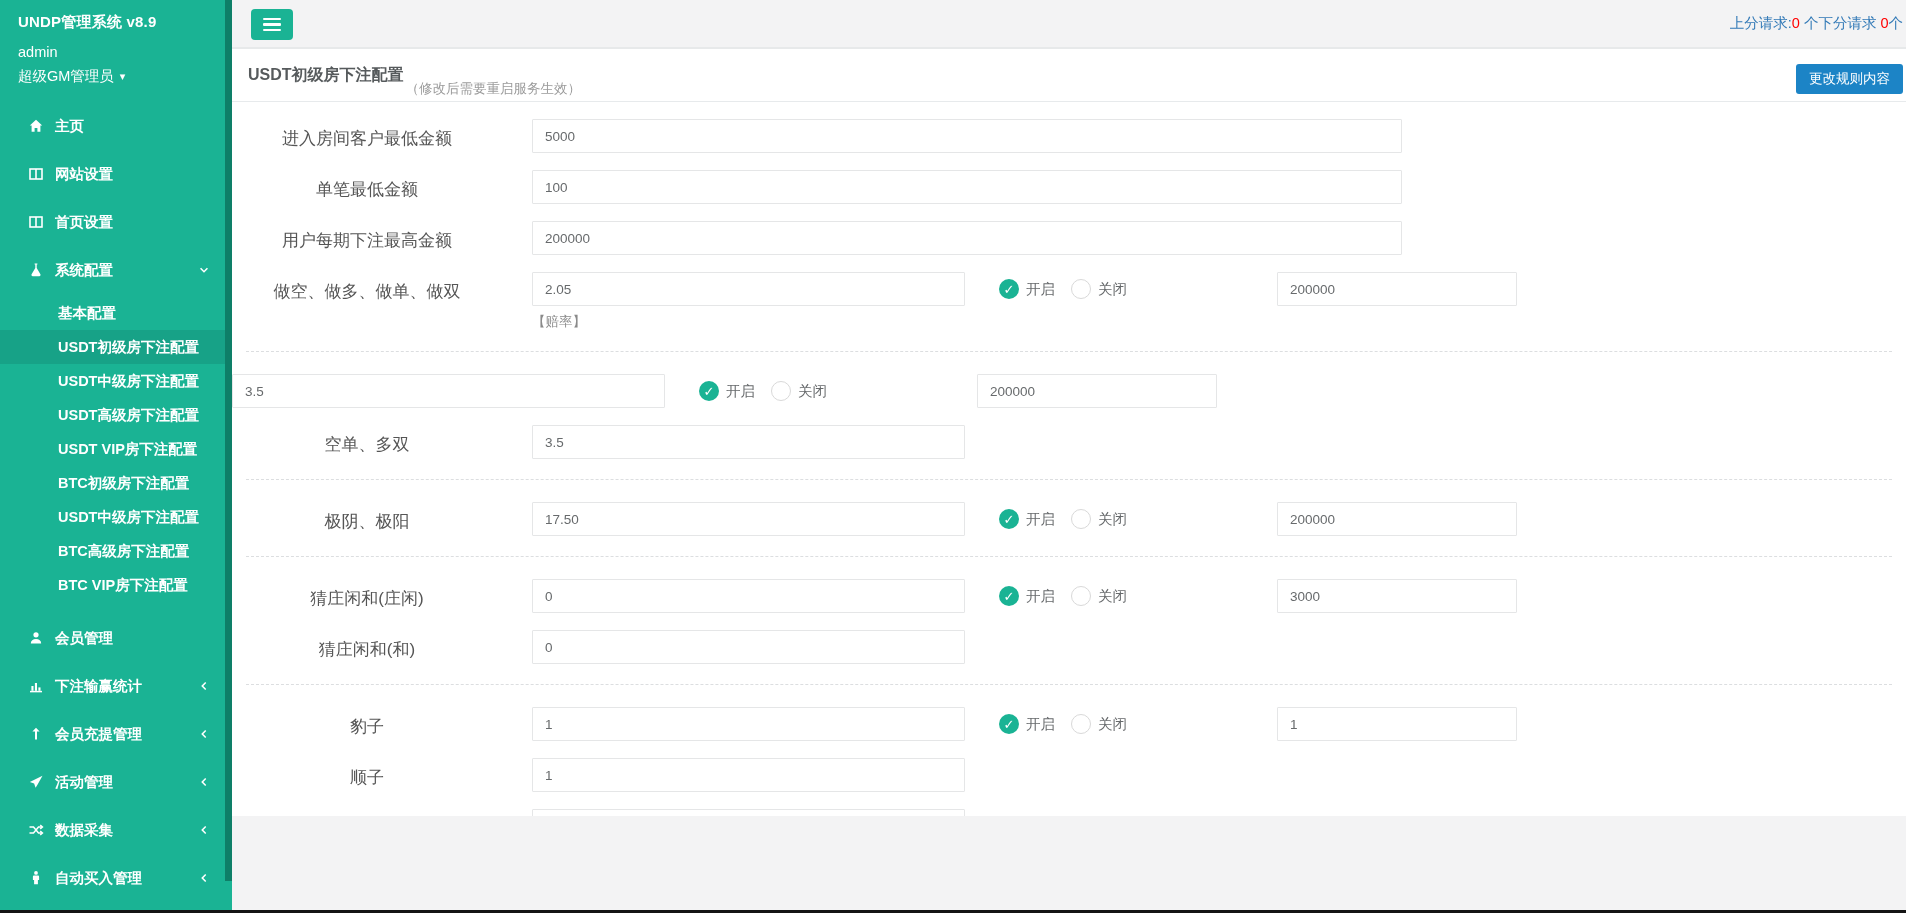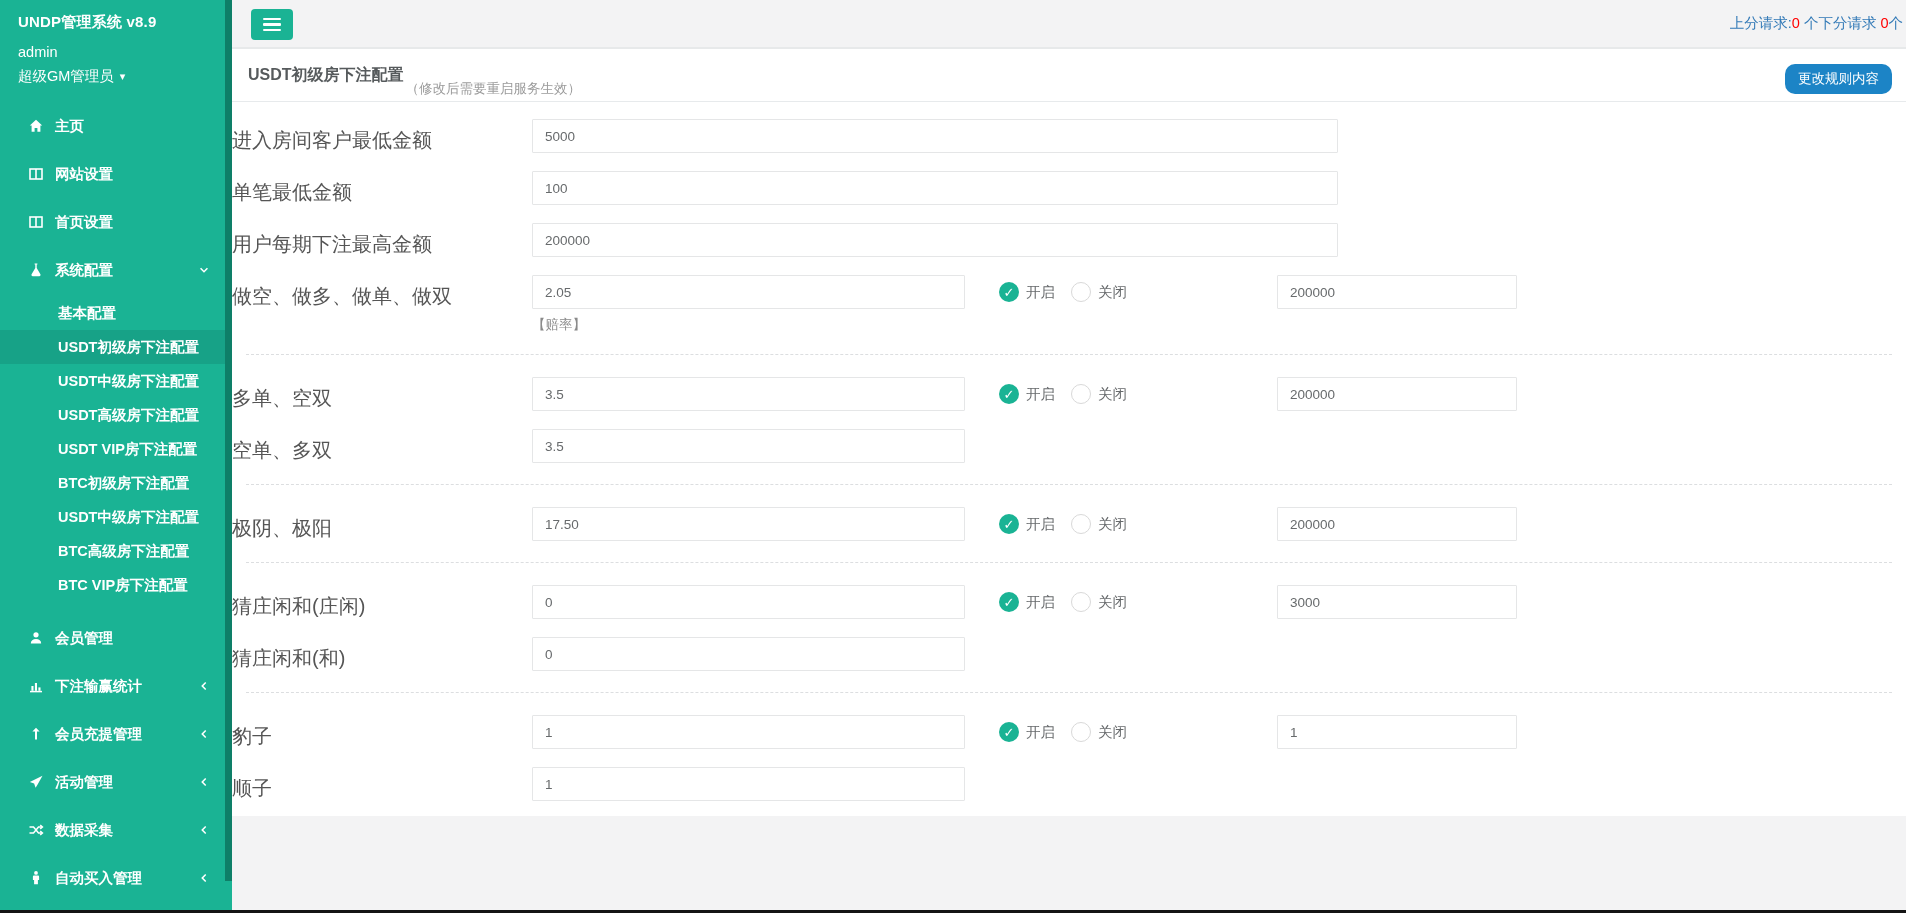--- a/index.html
+++ b/index.html
@@ -35,30 +35,30 @@
   .hamburger span { display:block; width:18px; height:2.5px; background:#fff; border-radius:1px; }
   .topbar-links { position:absolute; right:3px; top:0; height:47px; display:flex;
     align-items:center; }
   .top-link { color:#337ab7; font-size:14.5px; text-decoration:none; cursor:pointer; }
   .req-count { color:#ff0000; }
 
   .titlebar { position:relative; height:53px; background:#fff; border-bottom:1px solid #e7eaec;
     display:flex; align-items:center; padding-left:16px; }
   .page-title { font-size:16px; font-weight:bold; color:#565a5c; }
   .page-subtitle { font-size:13.5px; color:#9b9b9b; margin-left:2px;margin-top:28px; }
-  .rule-btn { position:absolute; right:14px; top:15px; height:30px; padding:0 13px;
-    background:#1c84c6; color:#fff; font-size:13.5px; border:none; border-radius:10px; cursor:pointer; }
+  .rule-btn { position:absolute; right:3px; top:15px; height:30px; padding:0 13px;
+    background:#1c84c6; color:#fff; font-size:13.5px; border:none; border-radius:3px; cursor:pointer; }
 
   .form-panel { background:#fff; height:714px; overflow:hidden; padding-top:17px; }
   .form-row { display:flex; align-items:flex-start; margin-bottom:17px; }
-  .form-label { width:300px; text-align:left; padding-right:30px; padding-top:8px;
-    font-size:20px; color:#555; white-space:nowrap; }
+  .form-label { width:300px; text-align:center; padding-right:30px; padding-top:8px;
+    font-size:17px; color:#555; white-space:nowrap; }
   .text-input { height:34px; border:1px solid #e5e6e7; border-radius:1px; background:#fff;
     padding:6px 12px; font-size:13.5px; color:#676a6c; outline:none; }
-  .text-input.wide { width:806px; }
+  .text-input.wide { width:870px; }
   .text-input.narrow { width:433px; }
   .text-input.limit { width:240px; }
   .help-text { font-size:13.5px; color:#8a8a8a; margin-top:7px; }
 
   .radio-group { display:flex; align-items:center; margin-left:34px; width:278px; padding-top:7px; }
   .radio-item { display:flex; align-items:center; margin-right:16px; cursor:pointer;
     font-size:14.5px; color:#676a6c; }
   .radio-circle { width:20px; height:20px; border-radius:50%; margin-right:7px;
     display:flex; align-items:center; justify-content:center; }
   .radio-circle.on { background:#1ab394; color:#fff; font-size:13px; }
@@ -284,21 +284,20 @@
           <span class="radio-circle off"></span>
           <span>关闭</span>
         </span>
       </div>
       <input class="text-input limit" value="200000" style="">
     </div>
 
     <div class="group-divider"></div>
 
     <div class="form-row">
-      <label class="form-label">多单、空双</label>
       <input class="text-input narrow" value="3.5" style="">
       <div class="radio-group">
         <span class="radio-item">
           <span class="radio-circle on">✓</span>
           <span>开启</span>
         </span>
         <span class="radio-item">
           <span class="radio-circle off"></span>
           <span>关闭</span>
         </span>

